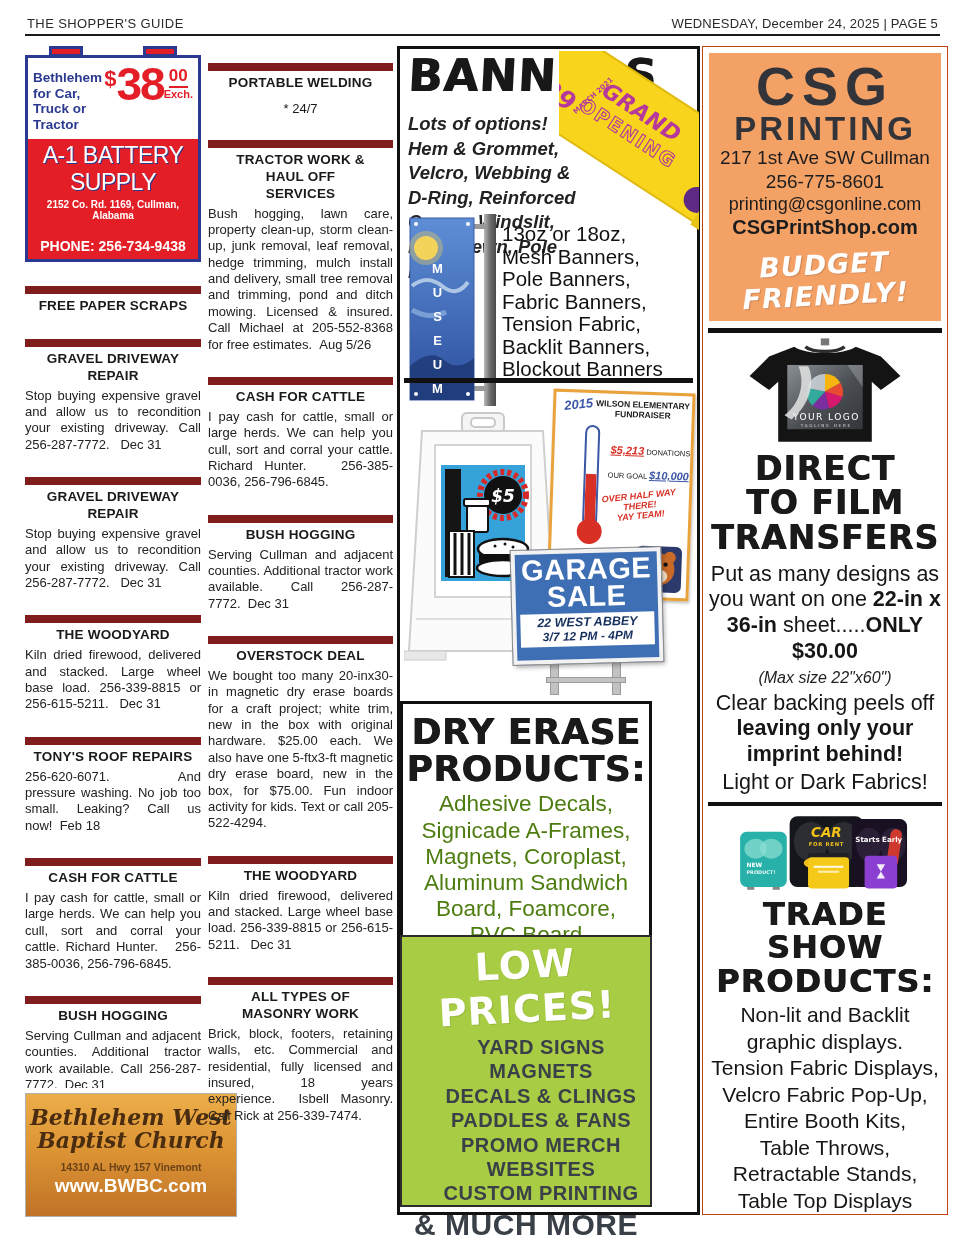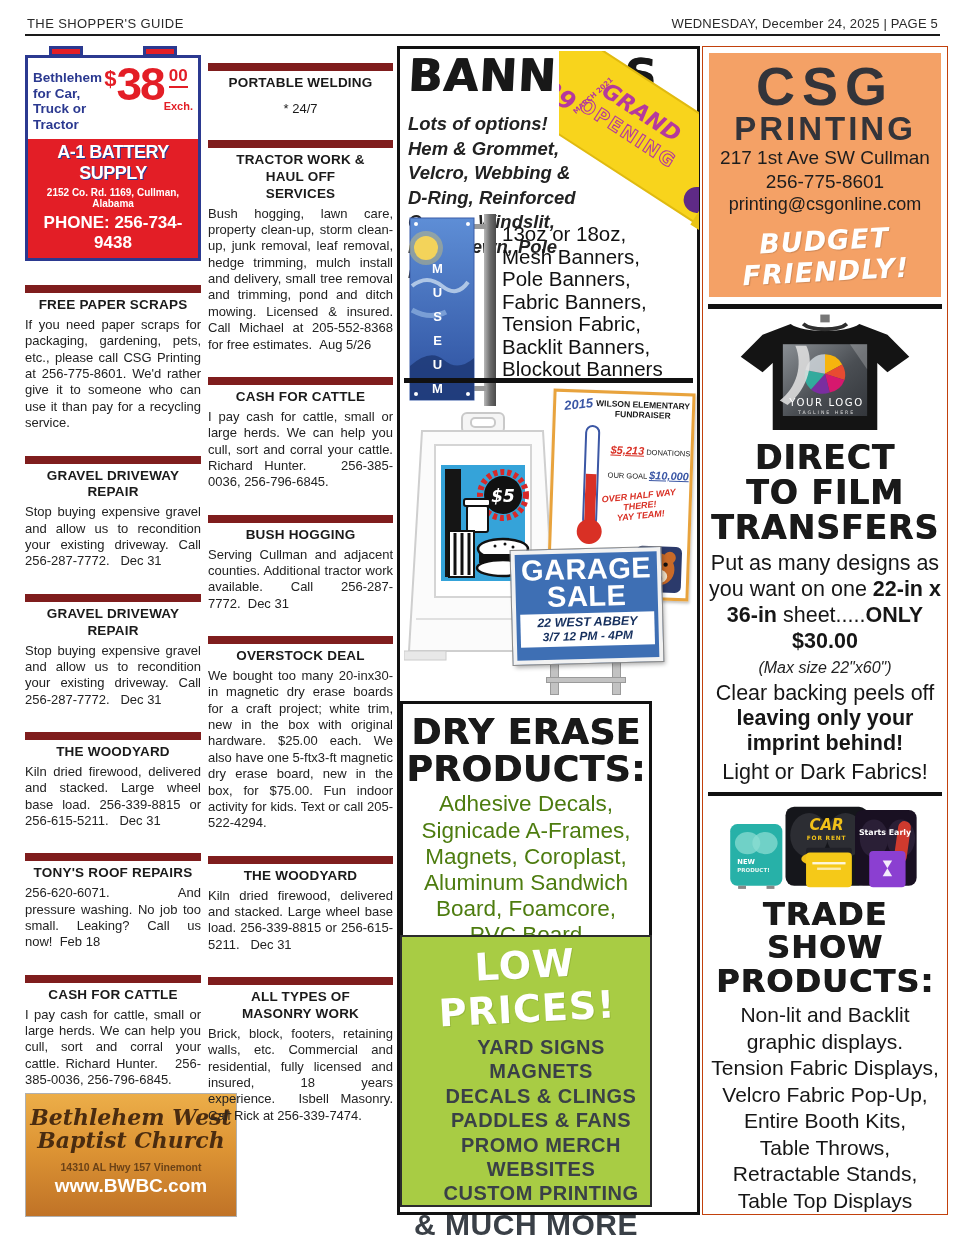--- a/index.html
+++ b/index.html
@@ -26,25 +26,25 @@
   .batt-term { position:absolute; top:0; width:34px; height:11px; background:#e31e26; border:3px solid #2b3990; }
   .batt-term.t1 { left:24px; } .batt-term.t2 { right:24px; }
   .batt { border:3px solid #2b3990; background:#fff; }
   .batt-top { display:flex; padding:6px 5px 4px; }
   .batt-tag { color:#2b3990; font-weight:900; font-size:13.5px; line-height:1.15; width:92px; padding-top:6px; }
   .batt-price { color:#e31e26; display:flex; }
   .batt-dollar { font-weight:900; font-size:22px; padding-top:2px; }
   .batt-big { font-weight:900; font-size:46px; line-height:.9; letter-spacing:-2px; }
   .batt-cents-col { display:flex; flex-direction:column; align-items:center; padding-top:2px; }
   .batt-cents { font-weight:900; font-size:17px; border-bottom:2px solid #e31e26; }
-  .batt-exch  { font-weight:900; font-size:11px; margin-top:12px; }
+  .batt-exch  { font-weight:900; font-size:11px; }
   .batt-band { background:#e31e26; border-top:3px solid #fff; text-align:center; color:#fff; padding:3px 2px 5px; }
-  .batt-name { font-weight:700; font-size:18px; letter-spacing:-.5px; text-shadow:1px 1px 0 #2b3990; }
+  .batt-name { font-weight:400; font-size:23px; letter-spacing:-.5px; text-shadow:1px 1px 0 #2b3990; }
   .batt-addr { font-weight:bold; font-size:10px; margin-top:3px; }
-  .batt-phone{ font-weight:bold; font-size:17px; margin-top:4px; }
+  .batt-phone{ font-weight:bold; font-size:14px; margin-top:17px; }
 
   
   .church { position:absolute; left:25px; top:1093px; width:212px; height:124px;
             background:linear-gradient(180deg,#ecae49 0%,#dd9434 45%,#c07327 100%);
             border:1px solid #b0b0b0; text-align:center; padding-top:12px; }
   .church-name { font-family:"DejaVu Serif",serif; font-style:italic; font-weight:bold;
                  color:#4a2c10; font-size:22px; line-height:1.05; }
   .church-addr { color:#6b4217; font-weight:bold; font-size:10.5px; margin-top:9px; }
   .church-web  { color:#fff; font-weight:bold; font-size:19px; margin-top:2px; }
 
@@ -150,21 +150,20 @@
       <div class="batt-band">
         <div class="batt-name">A-1 BATTERY SUPPLY</div>
         <div class="batt-addr">2152 Co. Rd. 1169, Cullman, Alabama</div>
         <div class="batt-phone">PHONE: 256-734-9438</div>
       </div>
     </div>
   </div>
 
   <div class="cad">
     <div class="cad-title">FREE PAPER SCRAPS</div>
-    <div class="cad-body">If you need paper scraps for packaging, gardening, pets, etc., please call CSG Printing at 256-775-8601. We'd rather give it to someone who can use it than pay for a recycling service.</div>
   </div>
   <div class="cad">
     <div class="cad-title">GRAVEL DRIVEWAY REPAIR</div>
     <div class="cad-body">Stop buying expensive gravel and allow us to recondition your existing driveway. Call 256-287-7772.&nbsp;&nbsp;&nbsp;Dec 31</div>
   </div>
   <div class="cad">
     <div class="cad-title">GRAVEL DRIVEWAY REPAIR</div>
     <div class="cad-body">Stop buying expensive gravel and allow us to recondition your existing driveway. Call 256-287-7772.&nbsp;&nbsp;&nbsp;Dec 31</div>
   </div>
   <div class="cad">
@@ -377,20 +376,21 @@
 </div>
 
 <div id="rightad">
 
   <div class="csg-box">
     <div class="csg-name">CSG</div>
     <div class="csg-name2">PRINTING</div>
     <div class="csg-addr">217 1st Ave SW Cullman</div>
     <div class="csg-phone">256-775-8601</div>
     <div class="csg-email">printing@csgonline.com</div>
+    <div class="csg-web">CSGPrintShop.com</div>
     <div class="csg-tag brush">BUDGET FRIENDLY!</div>
   </div>
 
   <div class="r-div"></div>
 
   <svg class="tshirt" viewBox="0 0 232 162">
     <defs>
       <linearGradient id="filmG" x1="0" y1="0" x2="1" y2="1">
         <stop offset="0" stop-color="#8a8f94"></stop>
           <stop offset=".55" stop-color="#4a4e53"></stop>

